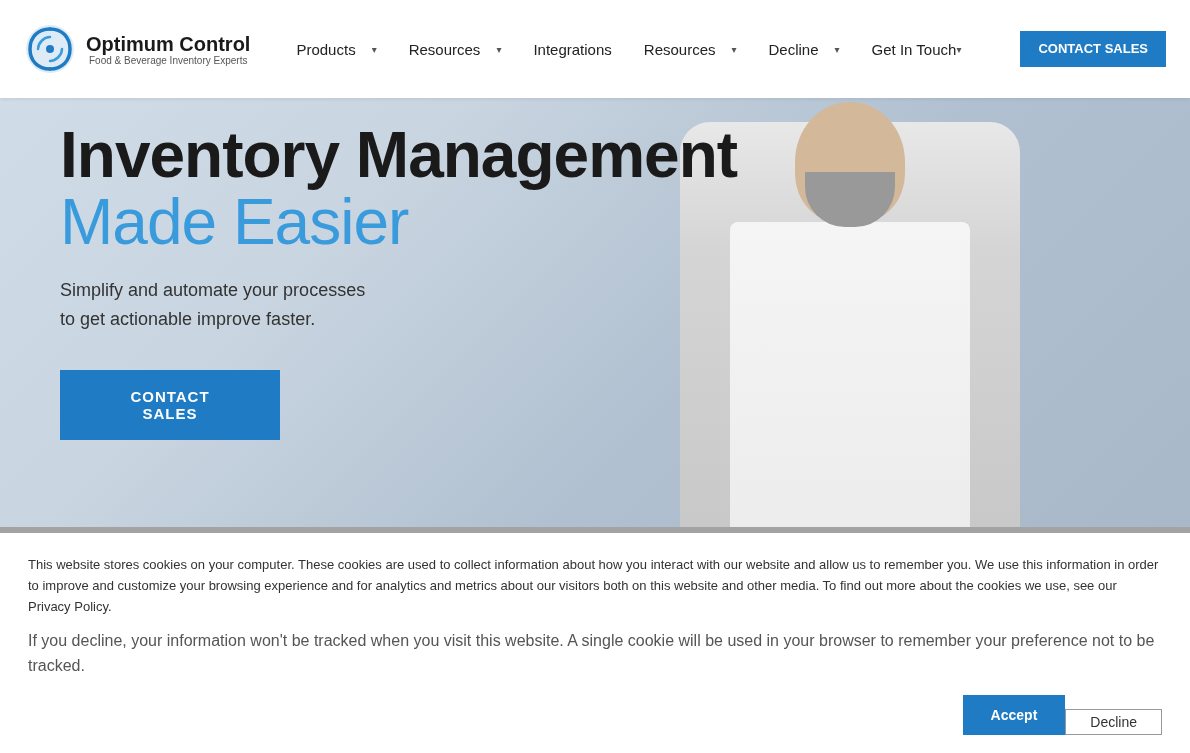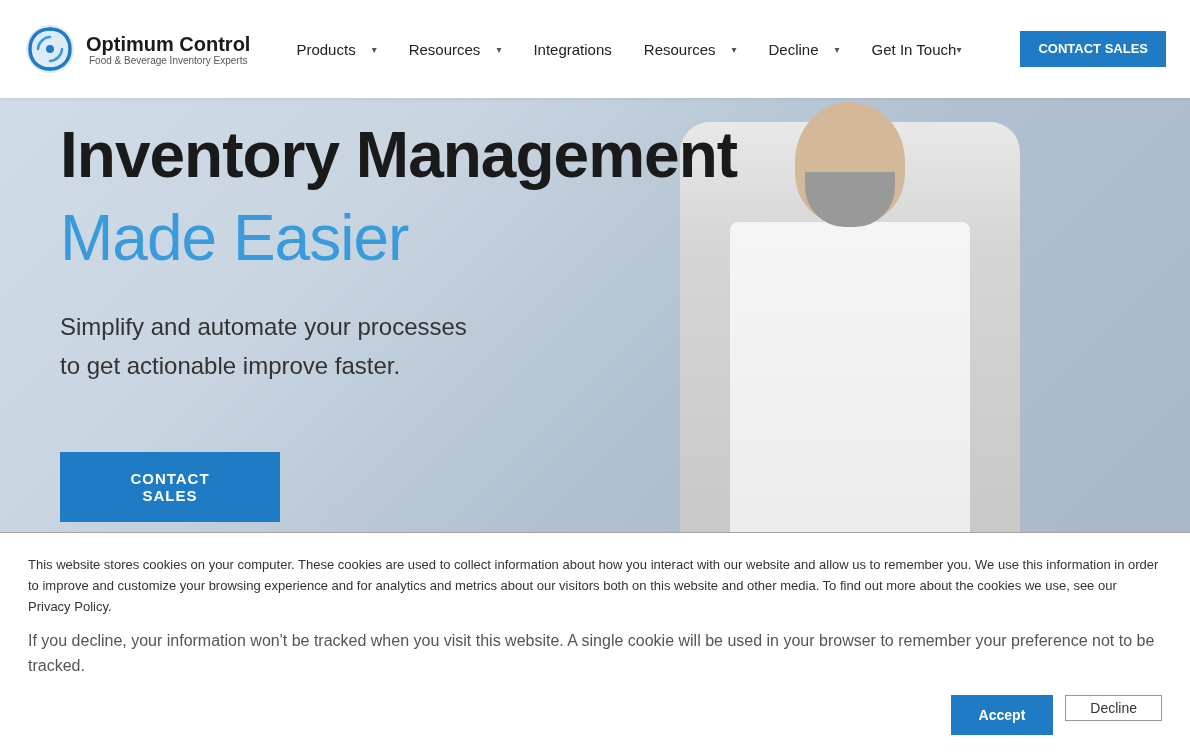--- a/index.html
+++ b/index.html
@@ -99,44 +99,44 @@
       position: absolute;
       top: 0; left: 0; right: 0; bottom: 0;
       background: linear-gradient(135deg, #d0dce8 0%, #c8d4e0 30%, #b0c0d0 60%, #a8b8c8 100%);
       z-index: 0;
     }
     .hero-content {
       position: absolute;
       top: 0; left: 0; right: 0; bottom: 0;
       display: flex;
       flex-direction: column;
-      justify-content: space-between;
+      justify-content: flex-start;
       padding: 40px 60px;
       z-index: 2;
     }
     .hero-title-black {
       font-size: 64px;
       font-weight: 900;
       color: #1a1a1a;
       line-height: 1.05;
       letter-spacing: -1px;
     }
     .hero-title-blue {
       font-size: 64px;
       font-weight: 400;
       color: #3a9bdc;
       line-height: 1.05;
       letter-spacing: -1px;
       margin-bottom: 20px;
     }
     .hero-subtitle {
-      font-size: 24px;
+      font-size: 18px;
       color: #333;
       line-height: 1.6;
-      margin-bottom: 51px;
+      margin-bottom: 36px;
       max-width: 420px;
     }
     .contact-sales-btn {
       display: inline-block;
       background: #1e7bc4;
       color: #fff;
       font-size: 15px;
       font-weight: bold;
       letter-spacing: 1px;
       padding: 18px 42px;
@@ -146,39 +146,39 @@
       text-align: center;
     }
 
     
     .cookie-banner {
       position: absolute;
       bottom: 0; left: 0; right: 0;
       background: #fff;
       padding: 22px 28px 18px 28px;
       z-index: 200;
-      border-top: 1px solid #a3a3a3;
+      border-top: 6px solid #a3a3a3;
     }
     .cookie-main-text {
       font-size: 13px;
       color: #333;
       line-height: 1.6;
       margin-bottom: 10px;
     }
     .cookie-secondary-text {
       font-size: 16px;
       color: #555;
       line-height: 1.6;
       margin-bottom: 16px;
     }
     .cookie-buttons {
       display: flex;
       justify-content: flex-end;
-      gap: 12px;
-      align-items: flex-start;
+      gap: 0;
+      align-items: flex-end;
     }
     .cookie-accept-btn {
       background: #1e7bc4;
       color: #fff;
       border: none;
       padding: 12px 28px;
       font-size: 14px;
       font-weight: bold;
       cursor: pointer;
     }

